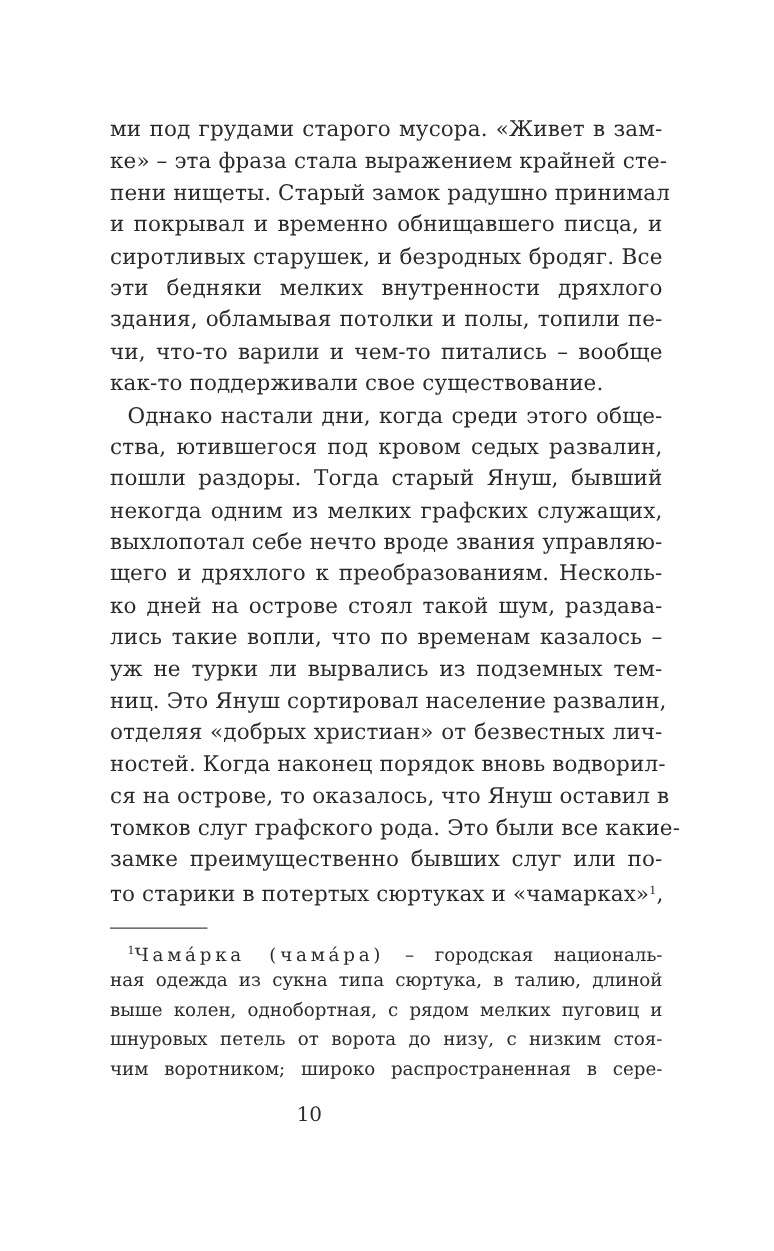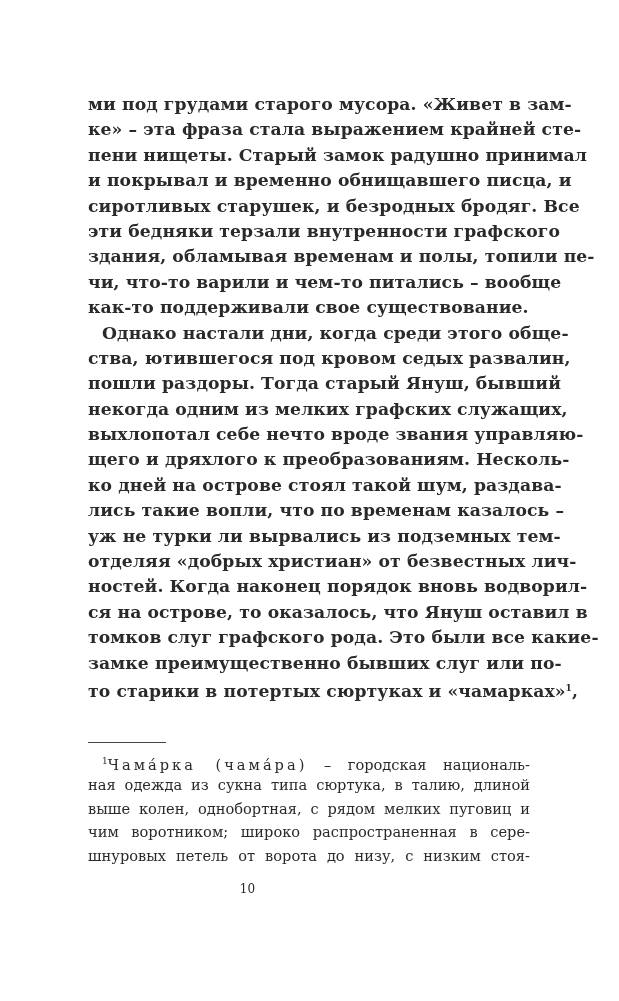--- a/index.html
+++ b/index.html
@@ -1,62 +1,63 @@
 <!DOCTYPE html>
 <html><head>
   <meta charset="utf-8">
   <style>
     html, body { margin:0; padding:0; }
     body { width:619px; height:1001px; background:#ffffff; position:relative; overflow:hidden;
       font-family:"DejaVu Serif", serif; color:#2a2a2a; }
     .main { position:absolute; left:88px; top:92px; width:442px; }
-    .line { height:25.4px; line-height:25.4px; font-size:17.2px; text-align:justify; text-align-last:justify; white-space:nowrap; overflow:visible; letter-spacing:0.1px;font-weight:bold; }
+    .line { height:25.4px; line-height:25.4px; font-size:17.2px; text-align:justify; text-align-last:justify; white-space:nowrap; overflow:visible; letter-spacing:0.1px; }
     .line.last { text-align-last:left; }
     .indent { text-indent:14px; }
     .rule { position:absolute; left:88px; top:742px; width:78px; border-top:1px solid #444; }
     .notes { position:absolute; left:88px; top:750px; width:442px; }
     .nline { height:23.4px; line-height:23.4px; font-size:14.6px; text-align:justify; text-align-last:justify; white-space:nowrap; }
     .nline.last { text-align-last:left; }
     .spaced { letter-spacing:3px;margin-top:48px; }
     sup { font-size:9px; vertical-align:6px; }
-    .pagenum { position:absolute; top:882px; left:0; width:495px; text-align:center; font-size:12px; }
+    .pagenum { position:absolute; top:882px; left:0; width:495px; text-align:center; font-size:16px; }
   </style>
 </head>
 <body>
 
 <div class="main">
   <div class="line">ми под грудами старого мусора. «Живет в зам-</div>
   <div class="line">ке» – эта фраза стала выражением крайней сте-</div>
   <div class="line">пени нищеты. Старый замок радушно принимал</div>
   <div class="line">и покрывал и временно обнищавшего писца, и</div>
   <div class="line">сиротливых старушек, и безродных бродяг. Все</div>
-  <div class="line">эти бедняки терзали внутренности графского</div>
-  <div class="line">здания, обламывая временам и полы, топили пе-</div>
+  <div class="line">эти бедняки мелких внутренности дряхлого</div>
+  <div class="line">здания, обламывая потолки и полы, топили пе-</div>
   <div class="line">чи, что-то варили и чем-то питались – вообще</div>
   <div class="line last">как-то поддерживали свое существование.</div>
   <div class="line indent">Однако настали дни, когда среди этого обще-</div>
   <div class="line">ства, ютившегося под кровом седых развалин,</div>
   <div class="line">пошли раздоры. Тогда старый Януш, бывший</div>
   <div class="line">некогда одним из мелких графских служащих,</div>
   <div class="line">выхлопотал себе нечто вроде звания управляю-</div>
   <div class="line">щего и дряхлого к преобразованиям. Несколь-</div>
   <div class="line">ко дней на острове стоял такой шум, раздава-</div>
   <div class="line">лись такие вопли, что по временам казалось –</div>
   <div class="line">уж не турки ли вырвались из подземных тем-</div>
+  <div class="line">ниц. Это Януш сортировал население развалин,</div>
   <div class="line">отделяя «добрых христиан» от безвестных лич-</div>
   <div class="line">ностей. Когда наконец порядок вновь водворил-</div>
   <div class="line">ся на острове, то оказалось, что Януш оставил в</div>
   <div class="line">томков слуг графского рода. Это были все какие-</div>
   <div class="line">замке преимущественно бывших слуг или по-</div>
   <div class="line"><span>то старики в потертых сюртуках и «чамарках»</span><sup>1</sup><span>,</span></div>
 </div>
 
 <div class="rule"></div>
 
 <div class="notes">
   <div class="nline" style="text-indent:14px;"><sup>1</sup><span class="spaced">Чама́рка (чама́ра)</span><span> – городская националь-</span></div>
   <div class="nline">ная одежда из сукна типа сюртука, в талию, длиной</div>
   <div class="nline">выше колен, однобортная, с рядом мелких пуговиц и</div>
+  <div class="nline">шнуровых петель от ворота до низу, с низким стоя-</div>
   <div class="nline">чим воротником; широко распространенная в сере-</div>
-  <div class="nline">шнуровых петель от ворота до низу, с низким стоя-</div>
 </div>
 
 <div class="pagenum">10</div>
 
 </body></html>

